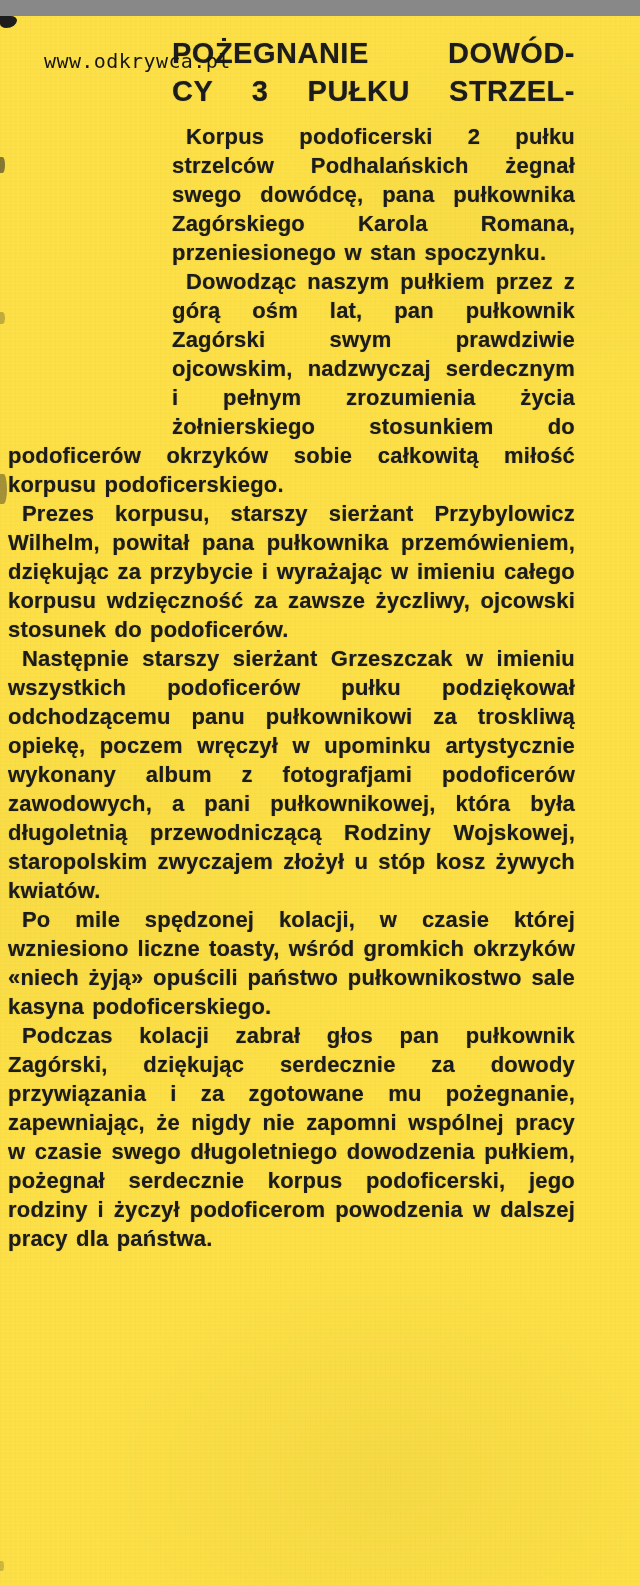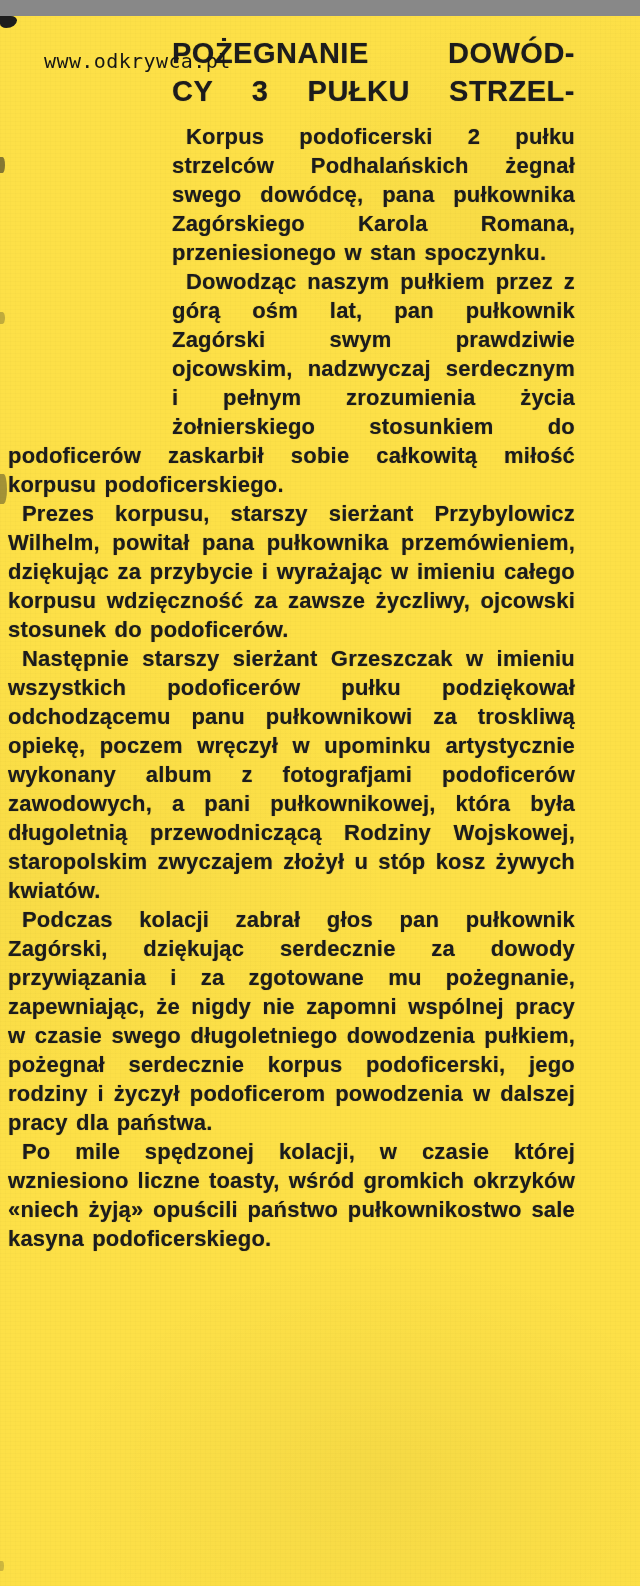--- a/index.html
+++ b/index.html
@@ -84,21 +84,21 @@
   <div class="article" lang="pl">
 
     <div class="cutout"></div>
 
     <div class="headline">
       <div class="hl-line">POŻEGNANIE DOWÓD-</div>
       <div class="hl-line">CY 3 PUŁKU STRZEL-</div>
     </div>
 
     <p>Korpus podoficerski 2 pułku strzelców Podhalańskich żegnał swego dowódcę, pana pułkownika Zagórskiego Karola Romana, przeniesionego w stan spoczynku.</p>
-    <p>Dowodząc naszym pułkiem przez z górą ośm lat, pan pułkownik Zagórski swym prawdziwie ojcowskim, nadzwyczaj serdecznym i pełnym zrozumienia życia żołnierskiego stosunkiem do podoficerów zaskarbił sobie całkowitą miłość korpusu podoficerskiego.</p>
+    <p>Dowodząc naszym pułkiem przez z górą ośm lat, pan pułkownik Zagórski swym prawdziwie ojcowskim, nadzwyczaj serdecznym i pełnym zrozumienia życia żołnierskiego stosunkiem do podoficerów okrzyków sobie całkowitą miłość korpusu podoficerskiego.</p>
     <p>Prezes korpusu, starszy sierżant Przybylowicz Wilhelm, powitał pana pułkownika przemówieniem, dziękując za przybycie i wyrażając w imieniu całego korpusu wdzięczność za zawsze życzliwy, ojcowski stosunek do podoficerów.</p>
     <p>Następnie starszy sierżant Grzeszczak w imieniu wszystkich podoficerów pułku podziękował odchodzącemu panu pułkownikowi za troskliwą opiekę, poczem wręczył w upominku artystycznie wykonany album z fotografjami podoficerów zawodowych, a pani pułkownikowej, która była długoletnią przewodniczącą Rodziny Wojskowej, staropolskim zwyczajem złożył u stóp kosz żywych kwiatów.</p>
+    <p>Po mile spędzonej kolacji, w czasie której wzniesiono liczne toasty, wśród gromkich okrzyków «niech żyją» opuścili państwo pułkownikostwo sale kasyna podoficerskiego.</p>
     <p>Podczas kolacji zabrał głos pan pułkownik Zagórski, dziękując serdecznie za dowody przywiązania i za zgotowane mu pożegnanie, zapewniając, że nigdy nie zapomni wspólnej pracy w czasie swego długoletniego dowodzenia pułkiem, pożegnał serdecznie korpus podoficerski, jego rodziny i życzył podoficerom powodzenia w dalszej pracy dla państwa.</p>
-    <p>Po mile spędzonej kolacji, w czasie której wzniesiono liczne toasty, wśród gromkich okrzyków «niech żyją» opuścili państwo pułkownikostwo sale kasyna podoficerskiego.</p>
 
   </div>
 
 </div>
 
 </body></html>

